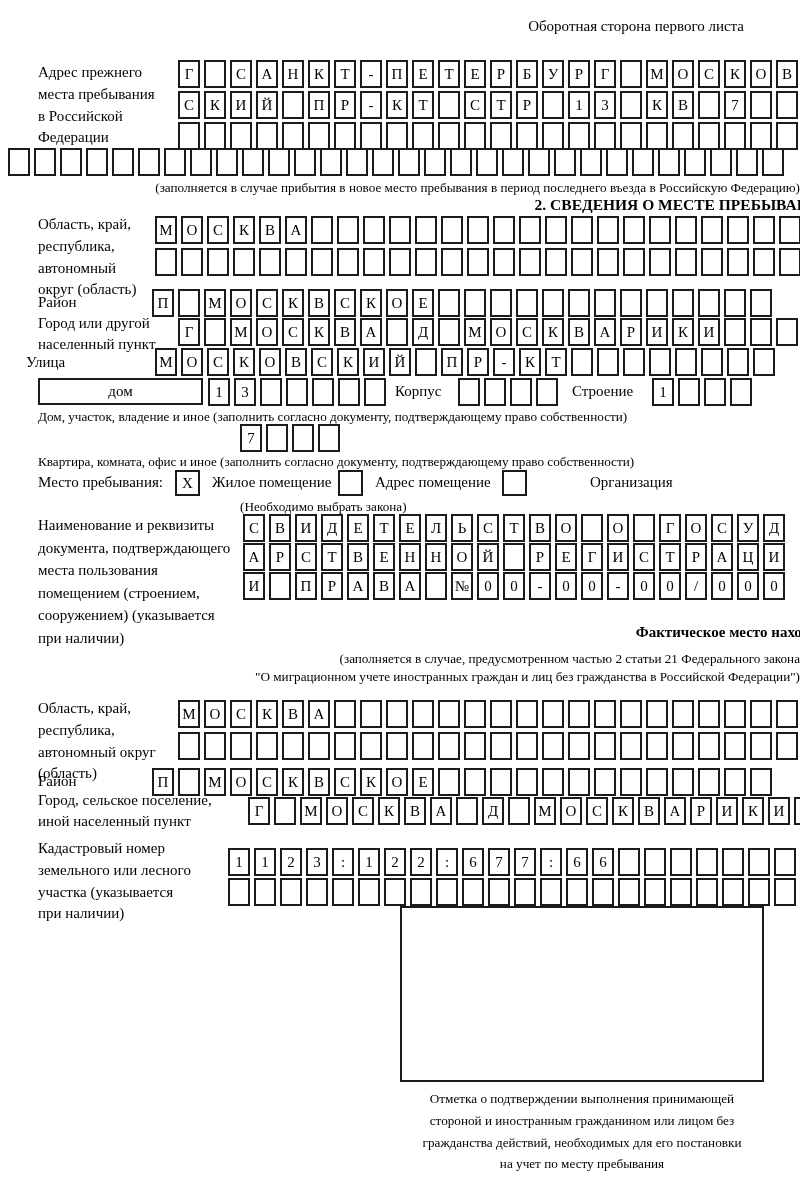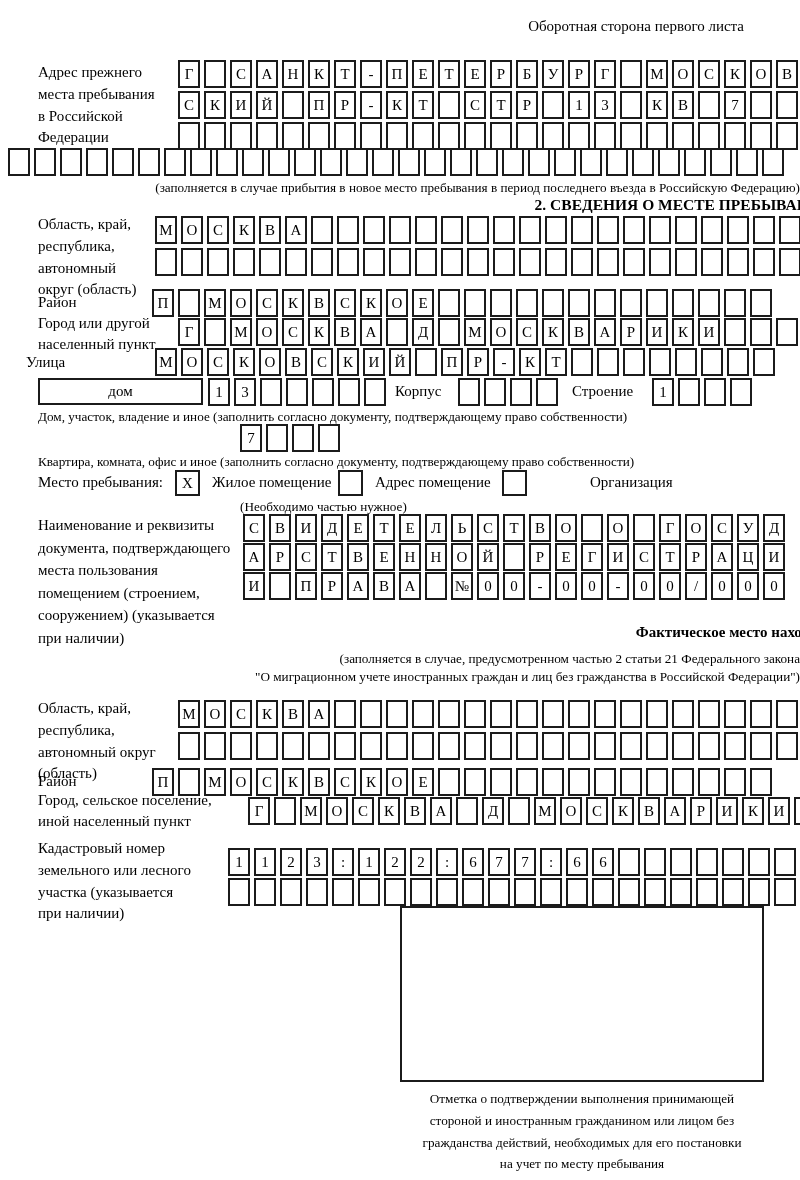--- a/index.html
+++ b/index.html
@@ -335,21 +335,21 @@
     </div>
   <div class="abs label" style="top:472px; left:212px;">Жилое помещение</div>
   <div class="abs cells checkbox" style="top:470px; left:338px;">
       <span class="cell"></span>
     </div>
   <div class="abs label" style="top:472px; left:375px;">Адрес помещение</div>
   <div class="abs cells checkbox" style="top:470px; left:502px;">
       <span class="cell"></span>
     </div>
   <div class="abs label" style="top:472px; left:550px;margin-left:40px;">Организация</div>
-  <div class="abs note" style="top:498px; left:240px;">(Необходимо частью нужное)</div>
+  <div class="abs note" style="top:498px; left:240px;">(Необходимо выбрать закона)</div>
 
   <div class="abs label" style="top:514px; left:38px; width:210px; line-height:1.5;">Наименование и реквизиты
 документа, подтверждающего
 места пользования
 помещением (строением,
 сооружением) (указывается
 при наличии)</div>
   <div class="abs cells" style="top:514px; left:243px;">
       <span class="cell">С</span>
       <span class="cell">В</span>

